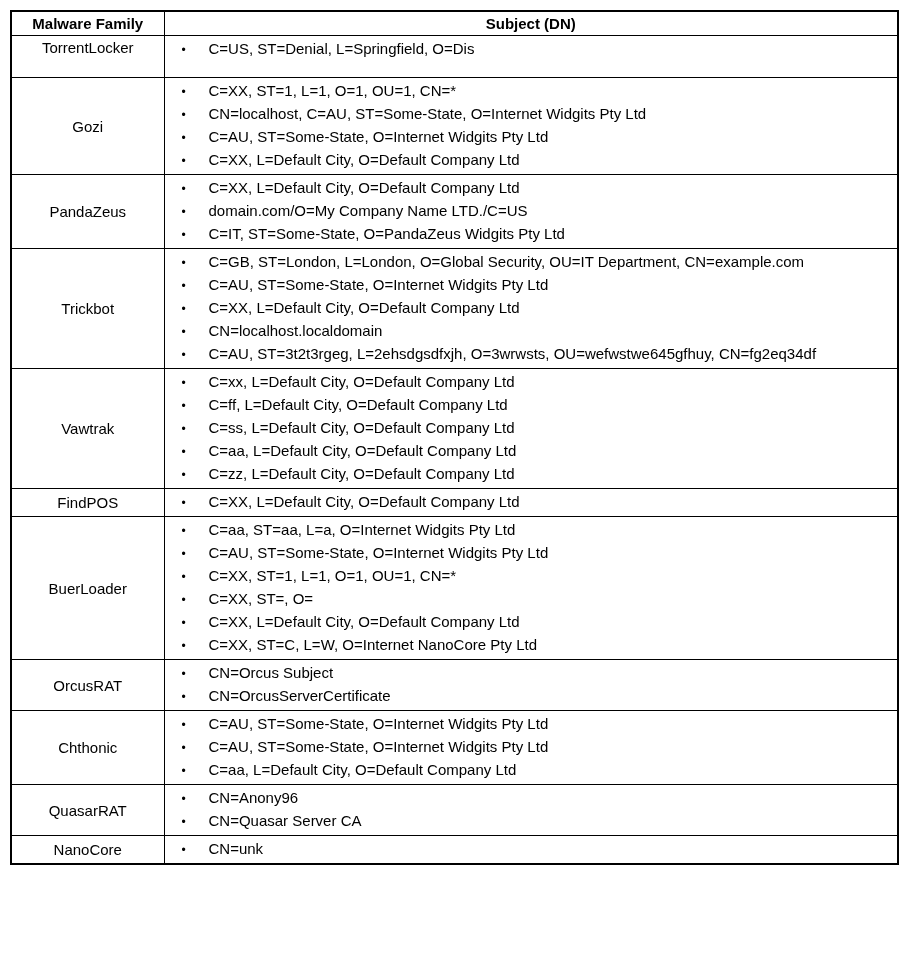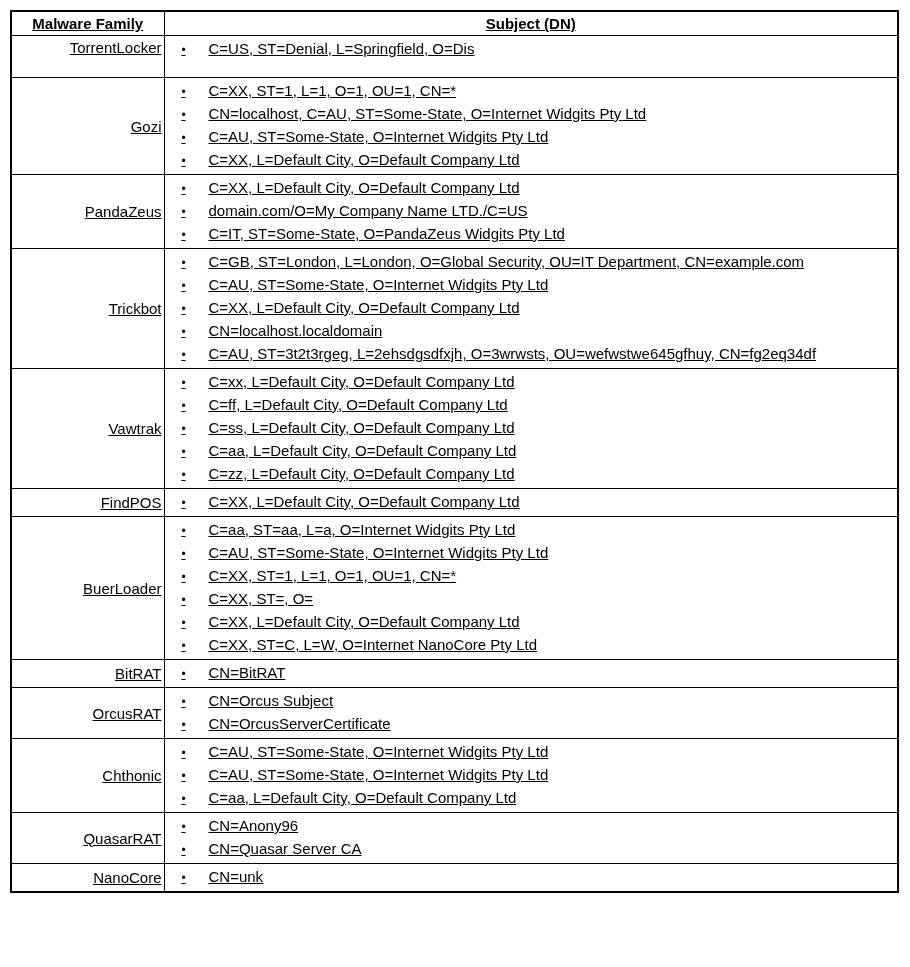--- a/index.html
+++ b/index.html
@@ -17,32 +17,31 @@
   }
   table.cert-table {
     border-collapse: collapse;
     table-layout: fixed;
     width: 889px;
     border: 2px solid #000;
   }
   table.cert-table th,
   table.cert-table td {
     border: 1px solid #000;
-    text-decoration: underline;
   }
   col.family-col { width: 153px; }
   th {
     font-weight: bold;
     font-size: 15px;
     text-align: center;
     padding: 2px 0;
     line-height: 19px;
   }
   td.family {
-    text-align: right;
+    text-align: center;
     vertical-align: middle;
     font-size: 15px;
     padding: 1px 2px;
   }
   td.subjects {
     vertical-align: middle;
     padding: 2px 0;
   }
   td.subjects ul {
     margin: 0;
@@ -229,31 +228,20 @@
                 <span class="text">C=XX, L=Default City, O=Default Company Ltd</span>
               </li>
               <li>
                 <span class="bullet">•</span>
                 <span class="text">C=XX, ST=C, L=W, O=Internet NanoCore Pty Ltd</span>
               </li>
             </ul>
           </td>
         </tr>
         <tr>
-          <td class="family">BitRAT</td>
-          <td class="subjects">
-            <ul>
-              <li>
-                <span class="bullet">•</span>
-                <span class="text">CN=BitRAT</span>
-              </li>
-            </ul>
-          </td>
-        </tr>
-        <tr>
           <td class="family">OrcusRAT</td>
           <td class="subjects">
             <ul>
               <li>
                 <span class="bullet">•</span>
                 <span class="text">CN=Orcus Subject</span>
               </li>
               <li>
                 <span class="bullet">•</span>
                 <span class="text">CN=OrcusServerCertificate</span>

